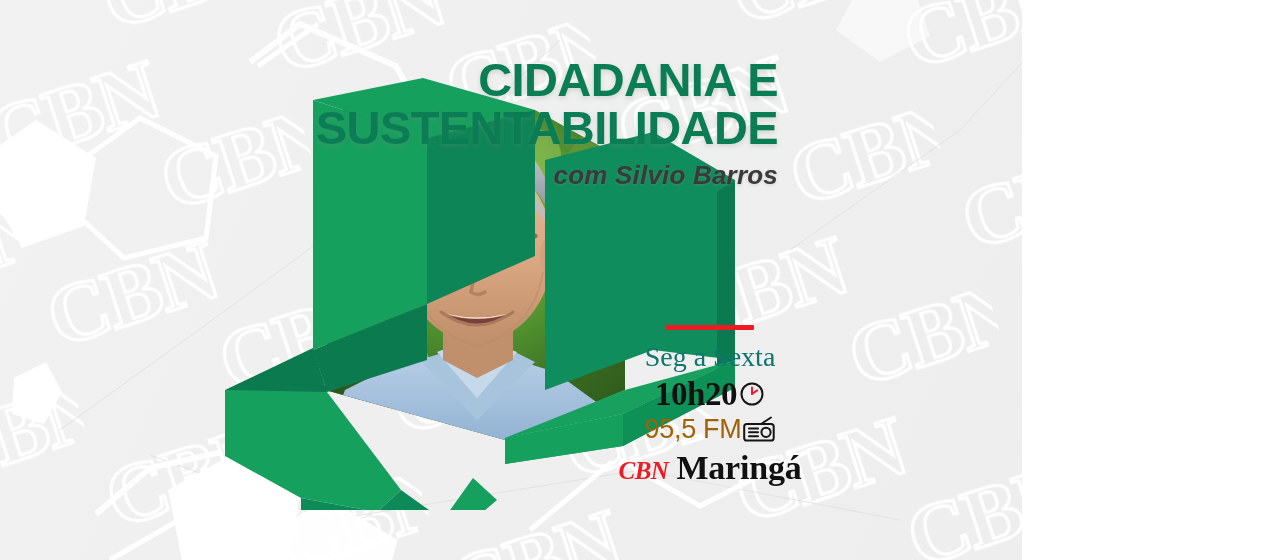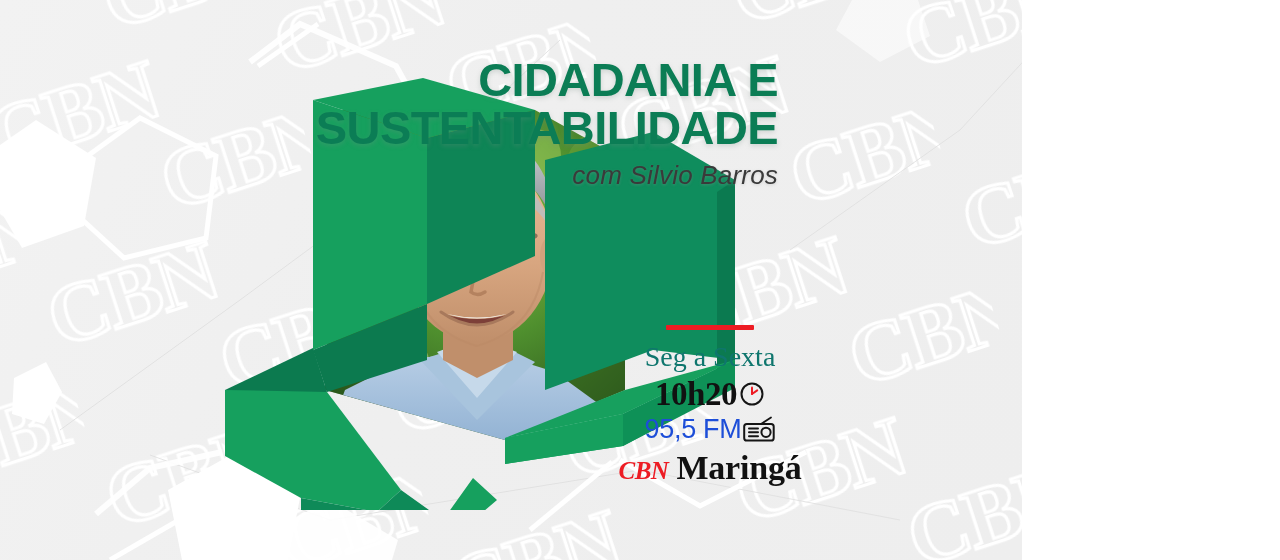--- a/index.html
+++ b/index.html
@@ -61,20 +61,21 @@
     text-shadow: 0 2px 5px rgba(120,140,130,0.28);
   }
   .title-line.l2 { font-size: 47px; }
   .subtitle {
     margin-top: 8px;
     color: #3a3a3a;
     font-style: italic;
     font-size: 26px;
     letter-spacing: 0.2px;
     text-shadow: 0 1px 3px rgba(150,150,150,0.35);
+    font-weight: bold;
   }
 
   
   .info-block {
     position: absolute;
     right: 222px;
     top: 325px;
     width: 180px;
     text-align: center;
     color: #1f1f1f;
@@ -106,21 +107,21 @@
     font-size: 33px;
     line-height: 1.05;
     color: #111111;
     letter-spacing: -0.5px;
   }
   .freq-row { margin-bottom: 6px; }
   .freq-text {
     font-family: "Liberation Sans", sans-serif;
     font-size: 27px;
     line-height: 1.05;
-    color: #1d4ed8;
+    color: #a16207;
     letter-spacing: -0.3px;
   }
   .cbn-logo {
     display: flex;
     align-items: baseline;
     justify-content: center;
     gap: 8px;
     margin-top: 4px;
   }
   .cbn-mark {

